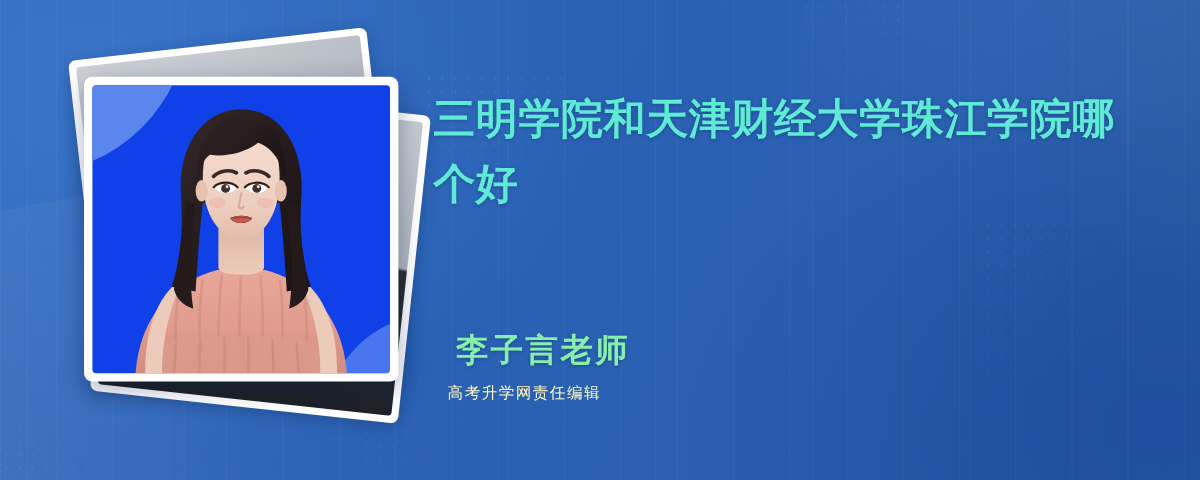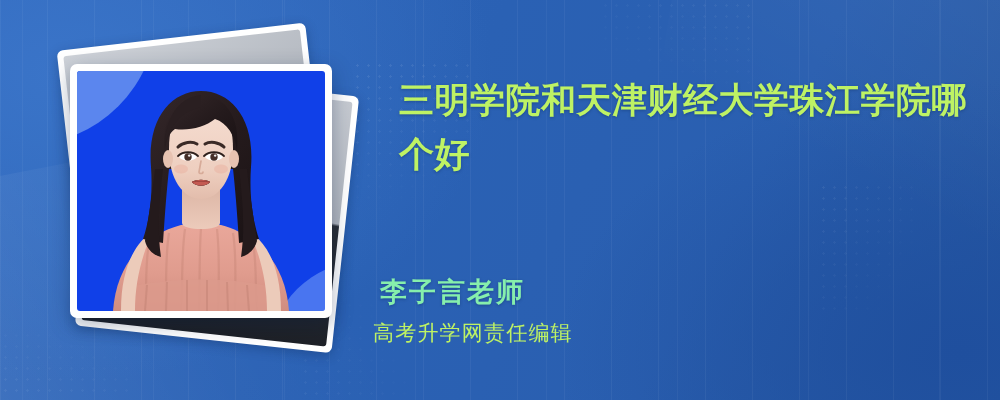--- a/index.html
+++ b/index.html
@@ -159,46 +159,46 @@
   }
 
   
   .portrait { position: absolute; left: 0; top: 0; width: 100%; height: 100%; }
 
   .svg-portrait { position:absolute; left:0; top:0; width:100%; height:100%; display:block; }
 
   
   .title {
     position: absolute;
-    left: 399px;
+    left: 361px;
     top: 73px;
     width: 585px;
-    color: #bef264;
+    color: #5eead4;
     font-size: 35px;
     font-weight: bold;
     line-height: 54px;
     letter-spacing: 0.5px;
     text-shadow: 0 1px 3px rgba(10,34,78,0.35);
   }
   .author-name {
     position: absolute;
     left: 380px;
     top: 274px;
     color: #86efac;
     font-size: 27px;
     font-weight: bold;
     letter-spacing: 2px;
     text-shadow: 0 1px 3px rgba(10,34,78,0.35);
   }
   .author-role {
     position: absolute;
     left: 373px;
     top: 319px;
-    color: #bef264;
-    font-size: 21px;
+    color: #fef9c3;
+    font-size: 13px;
     font-weight: normal;
     letter-spacing: 1.2px;
   }
 </style>
 </head>
 <body>
 
 <div class="banner">
 
   <div class="bg-base"></div>

